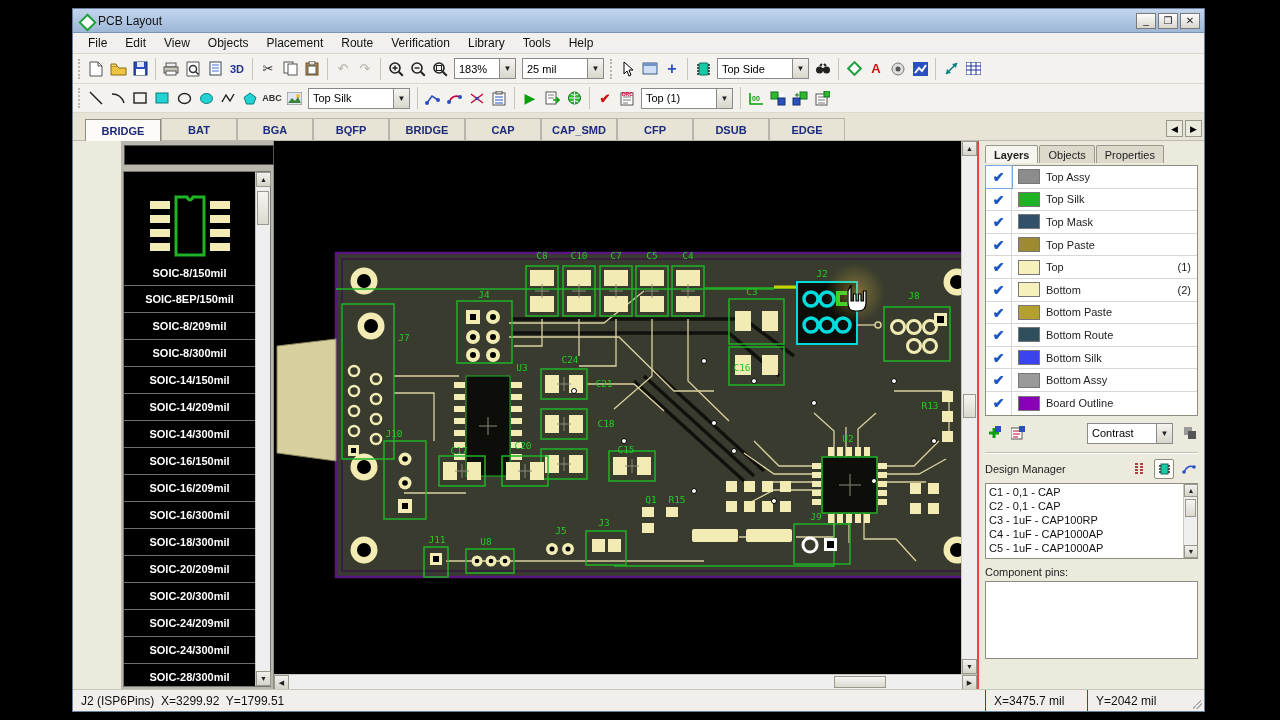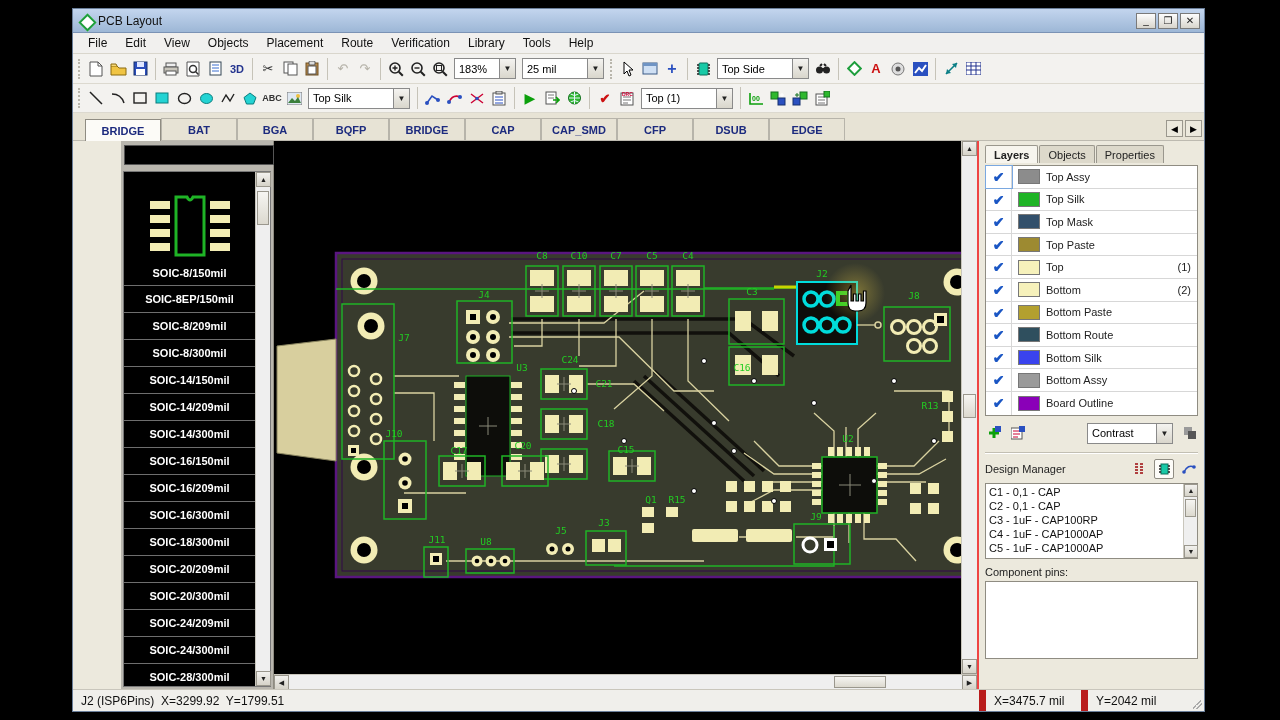--- a/index.html
+++ b/index.html
@@ -89,21 +89,21 @@
   .rdivider { height:1px; background:#c2bfb3; margin:4px 0; box-shadow:0 1px 0 #fff; }
   .dmhead { display:flex; align-items:center; gap:6px; margin:2px 0 4px; }
   .dmtitle { flex:1; color:#222; }
   .dmlist { border:1px solid #8f8c82; background:#fff; height:76px; display:flex; }
   .dmitems { flex:1; padding:1px 3px; font-size:11px; color:#111; line-height:14.2px; white-space:nowrap; overflow:hidden; }
   .pinslabel { margin:7px 0 3px; color:#222; }
   .pinsbox { border:1px solid #8f8c82; background:#fff; height:78px; }
 
   
   .statusbar { height:22px; background:#f0efeb; border-top:1px solid #c9c6bc; display:flex; align-items:stretch; font-size:12px; color:#111; }
-  .scell { border-right:7px solid #b91c1c; display:flex; align-items:center; padding:0 8px; white-space:pre; }
+  .scell { border-right:1px solid #b91c1c; display:flex; align-items:center; padding:0 8px; white-space:pre; }
   .scell.left { flex:1; }
   .scell.coord { width:102px; }
   .sgrip { width:14px; position:relative; }
   .sgrip::before { content:""; position:absolute; right:2px; bottom:2px; width:9px; height:9px;
                    background:linear-gradient(135deg,transparent 40%,#aaa 40%,#aaa 50%,transparent 50%,transparent 65%,#aaa 65%,#aaa 75%,transparent 75%); }
 </style>
 </head>
 <body>
 
 <div id="app">

